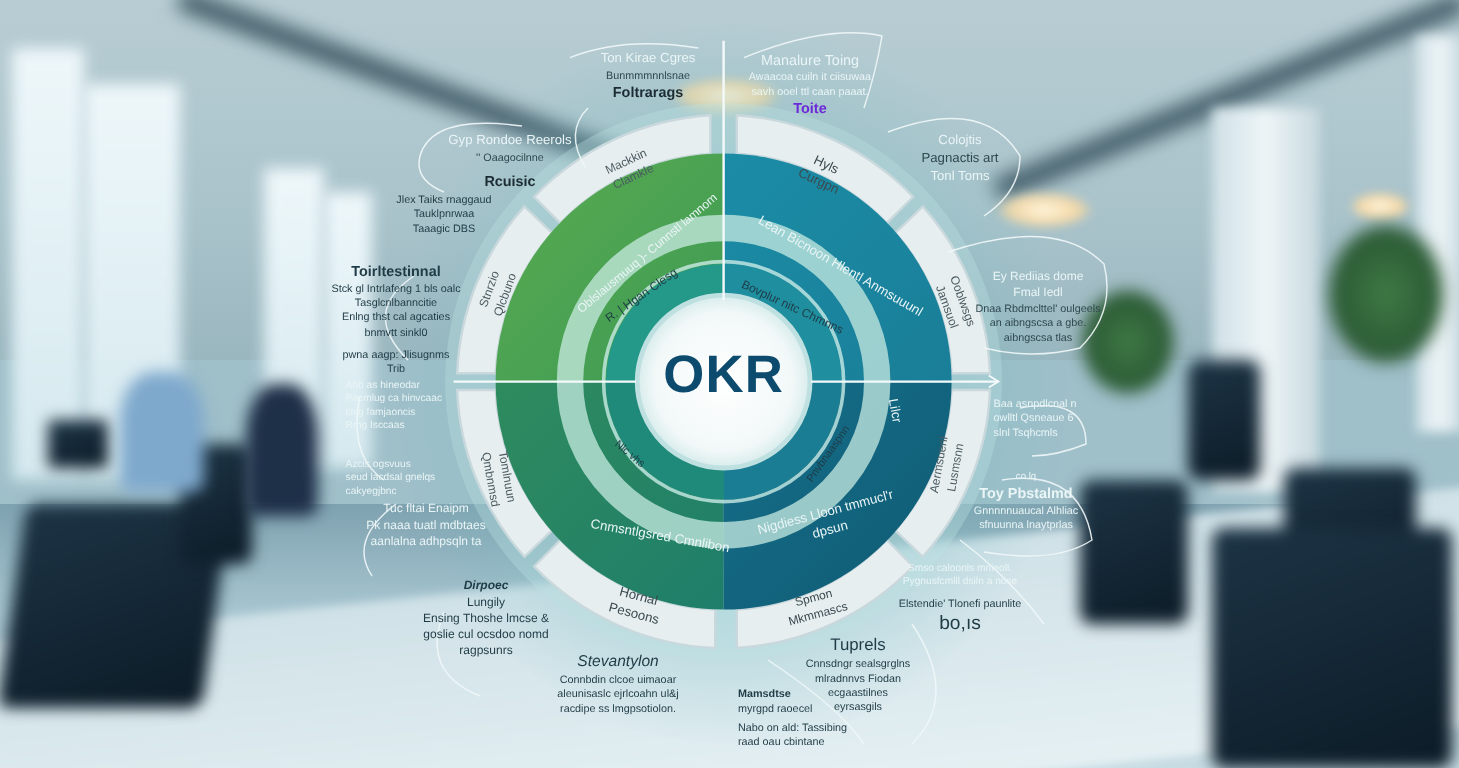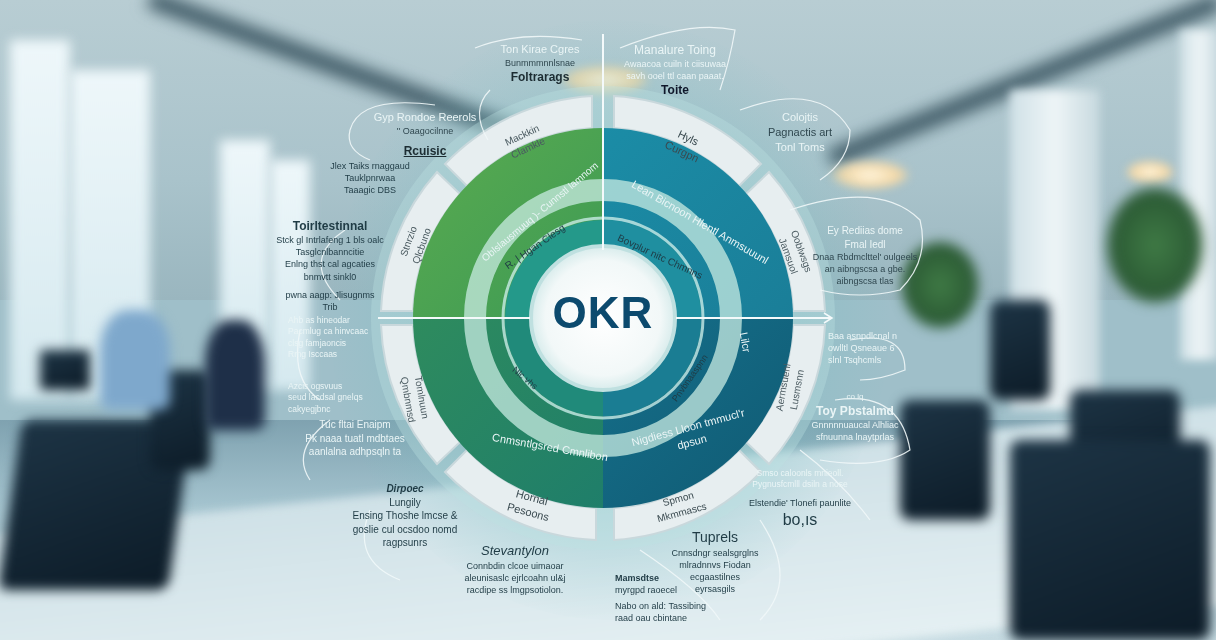--- a/index.html
+++ b/index.html
@@ -165,27 +165,27 @@
 <div class="label light" style="left:470px;top:42px;width:140px;font-size:11px;">
   <div>Ton Kirae Cgres</div>
   <div class="s" style="color:#304850;">Bunmmmnnlsnae</div>
   <div class="h" style="color:#1c2c32;font-size:12px;">Foltrarags</div>
 </div>
 
 <div class="label light" style="left:615px;top:42px;width:120px;font-size:12px;">
   <div>Manalure Toing</div>
   <div class="s">Awaacoa cuiln it ciisuwaa</div>
   <div class="s">savh ooel ttl caan paaat.</div>
-  <div class="h" style="color:#0f172a;font-size:12px;">Toite</div>
+  <div class="h" style="color:#6d28d9;font-size:12px;">Toite</div>
 </div>
 
 <div class="label light" style="left:370px;top:110px;width:110px;font-size:11px;">
   <div>Gyp Rondoe Reerols</div>
   <div class="s" style="color:#304850;">'' Oaagocilnne</div>
-  <div class="h" style="color:#1c2c32;font-size:12px;margin-top:6px;text-decoration:underline;">Rcuisic</div>
+  <div class="h" style="color:#1c2c32;font-size:12px;margin-top:6px;">Rcuisic</div>
 </div>
 
 <div class="label" style="left:325px;top:160px;width:90px;font-size:9px;">
   <div>Jlex Taiks rnaggaud</div>
   <div>Tauklpnrwaa</div>
   <div>Taaagic DBS</div>
 </div>
 
 <div class="label light" style="left:750px;top:110px;width:100px;font-size:11px;">
   <div>Colojtis</div>

